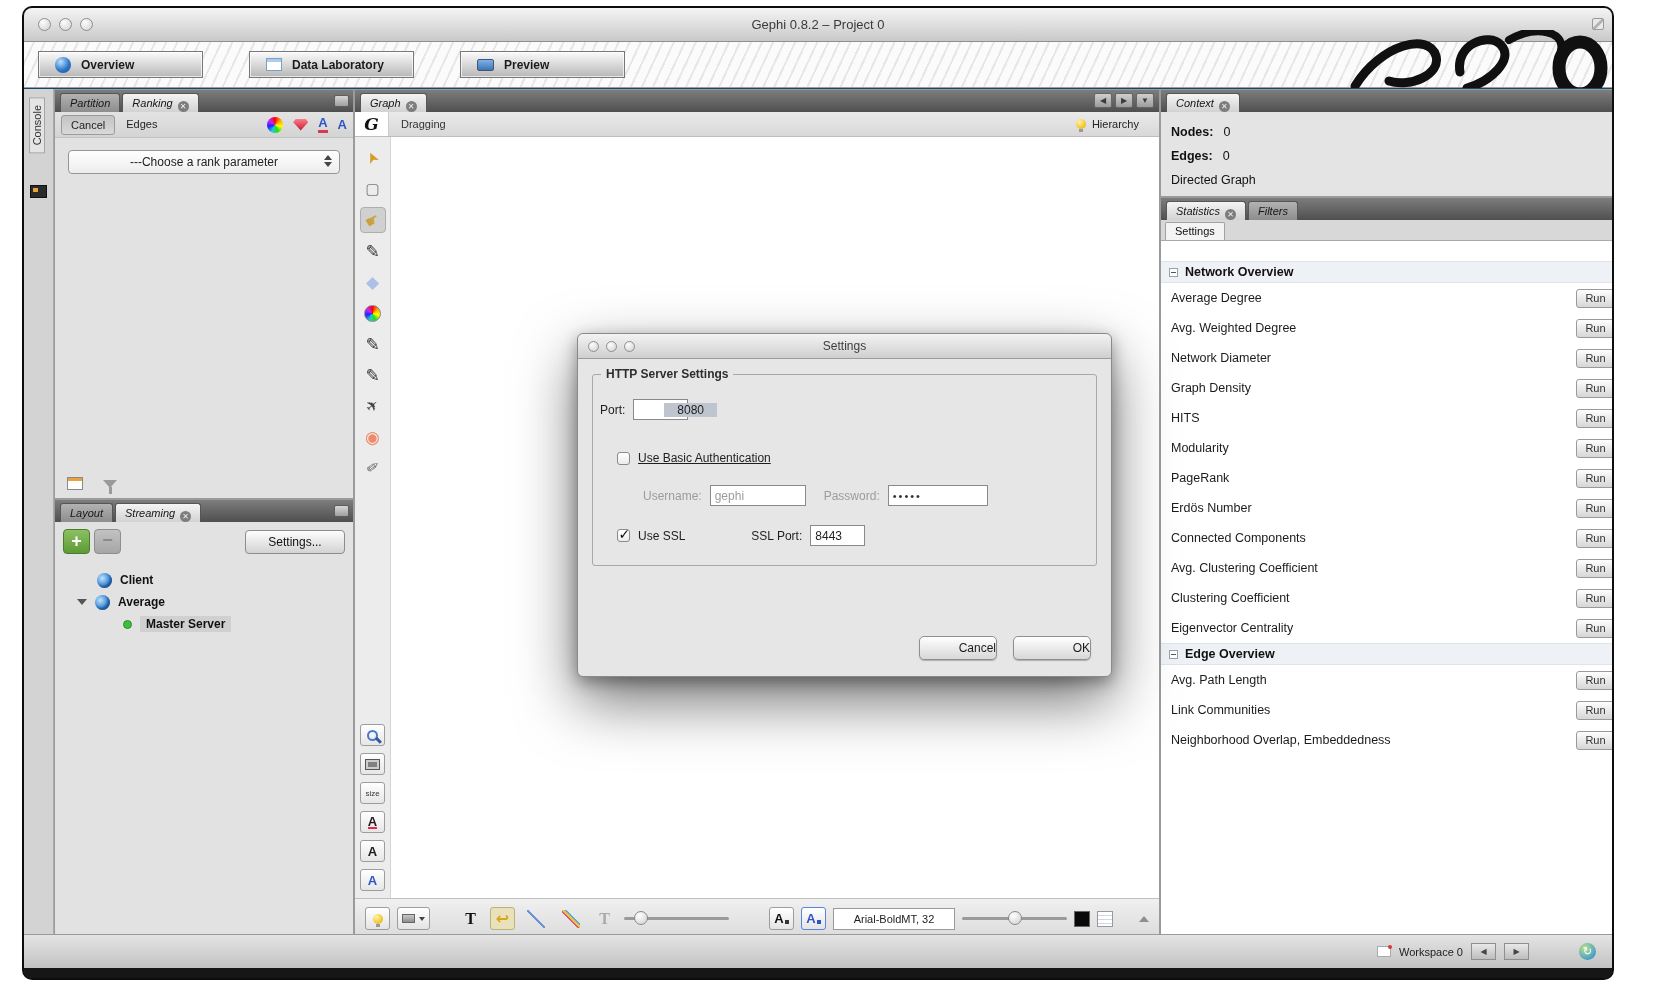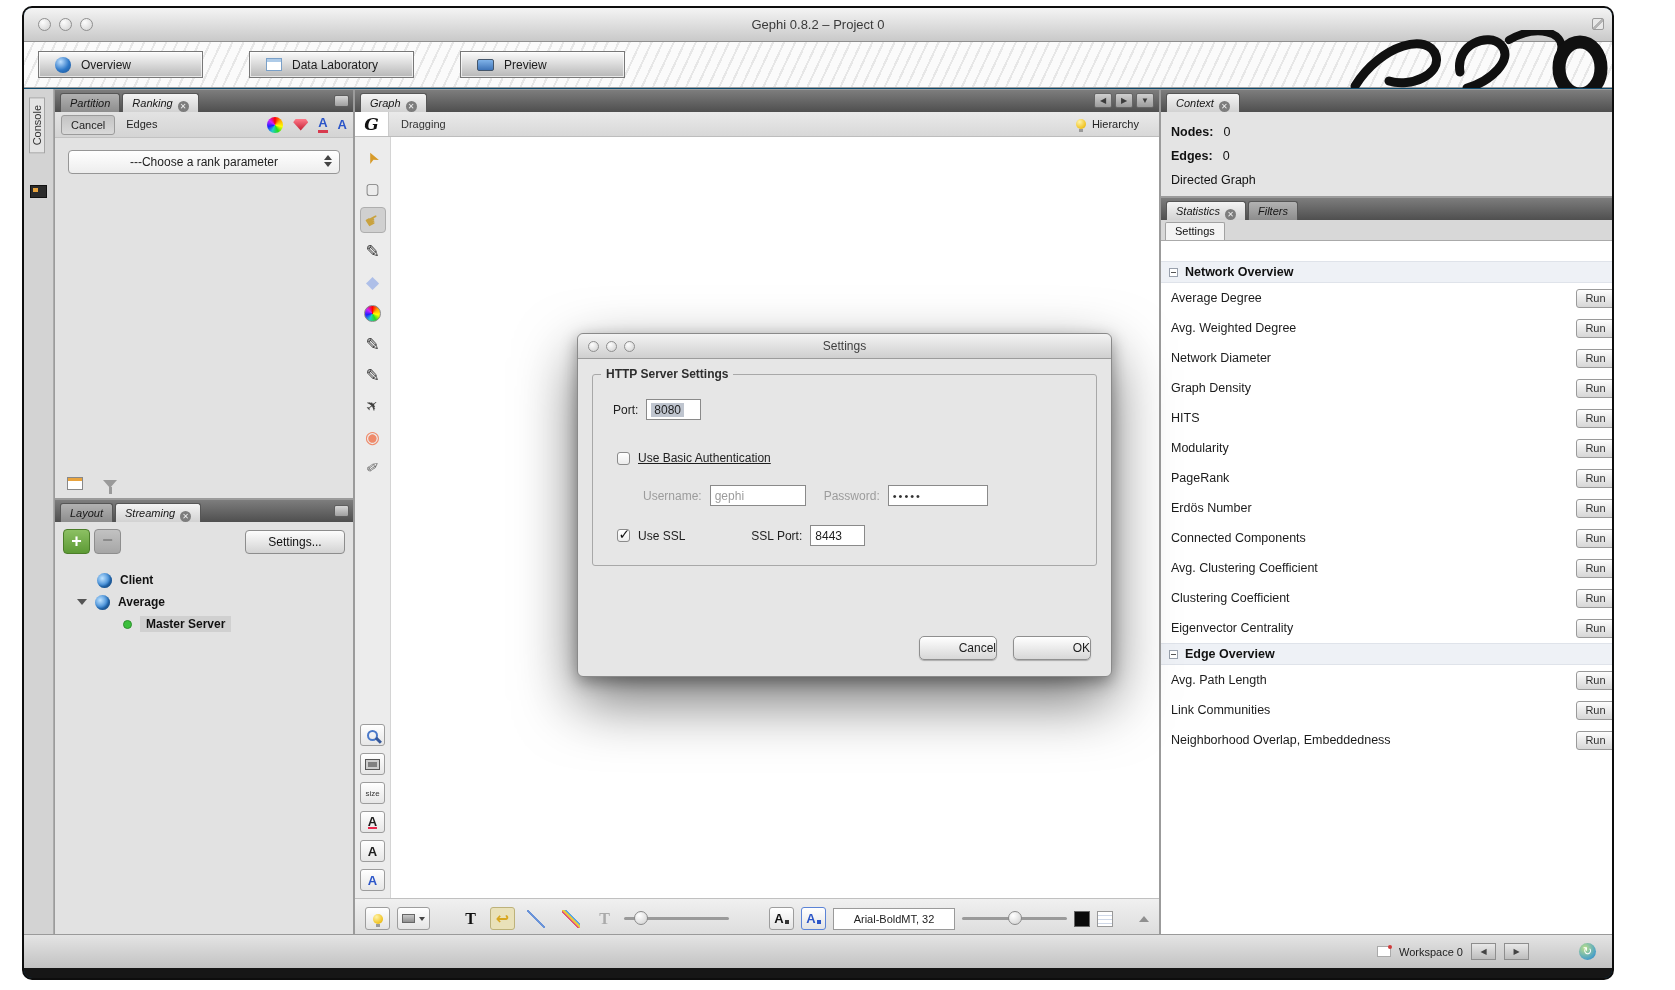--- a/index.html
+++ b/index.html
@@ -12,21 +12,21 @@
   .titlebar { height:34px; background:linear-gradient(#f4f4f4,#c9c9c9); border-bottom:1px solid #8f8f8f; position:relative; }
   .lights { position:absolute; left:14px; top:10px; display:flex; gap:8px; }
   .light { width:13px; height:13px; border-radius:50%; border:1px solid #8f8f8f;
            background:radial-gradient(circle at 35% 30%, #fdfdfd, #cfcfcf); }
   .wtitle { text-align:center; line-height:33px; font-size:13px; color:#3a3a3a; }
   .zoomgrip { position:absolute; right:8px; top:10px; width:12px; height:12px; border:1px solid #9a9a9a; border-radius:2px;
               background:linear-gradient(135deg,#e8e8e8 40%, #b5b5b5 40% 60%, #e8e8e8 60%); }
 
   
   .maintoolbar { height:46px; background:repeating-linear-gradient(115deg,#fbfbfb 0 8px,#e7e7e7 8px 10px);
-                 border-bottom:1px solid #9d9d9d; display:flex; align-items:center; padding-left:14px; gap:46px; position:relative; }
+                 border-bottom:1px solid #9d9d9d; display:flex; align-items:center; padding-left:14px; gap:46px; position:relative;font-weight:bold; }
   .tb-btn { height:27px; min-width:165px; display:flex; align-items:center; gap:10px; padding:0 16px;
             background:linear-gradient(#fbfbfb,#b7b7b7); border:1px solid #787878; box-shadow:inset 0 0 0 1px #ffffffaa;
             font-size:12px; color:#1c1c1c; cursor:default; }
   .tbicon { display:inline-block; }
   .ic-globe { width:16px; height:16px; border-radius:50%; background:radial-gradient(circle at 35% 30%, #bfe0ff, #2e78c8 55%, #174e8d); }
   .ic-table { width:16px; height:13px; background:#fff; border:1px solid #7aa0c8; box-shadow:inset 0 3px 0 #aecbe8; }
   .ic-monitor { width:17px; height:12px; background:linear-gradient(#7fb2e8,#3f74b8); border:1px solid #44566b; border-radius:2px; }
   .biglogo { position:absolute; right:0; top:-12px; width:275px; height:58px; overflow:hidden; pointer-events:none; }
 
   
@@ -176,23 +176,23 @@
   
   .dialog { position:absolute; left:553px; top:325px; width:535px; height:344px; background:#e6e6e6; border:1px solid #8a8a8a;
             border-radius:6px; box-shadow:0 24px 60px rgba(0,0,0,.55), 0 5px 16px rgba(0,0,0,.35); z-index:60; }
   .dlg-titlebar { height:25px; background:linear-gradient(#f3f3f3,#cfcfcf); border-bottom:1px solid #9c9c9c;
                   border-radius:6px 6px 0 0; position:relative; }
   .dlg-lights { position:absolute; left:10px; top:7px; display:flex; gap:7px; }
   .dlg-light { width:11px; height:11px; border-radius:50%; border:1px solid #8f8f8f; background:radial-gradient(circle at 35% 30%, #fdfdfd, #cfcfcf); }
   .dlg-title { text-align:center; line-height:24px; font-size:12px; color:#3e3e3e; }
   .groupbox { position:absolute; left:14px; right:14px; top:40px; height:192px; border:1px solid #a8a8a8; border-radius:3px; }
   .grouplegend { position:absolute; top:-8px; left:8px; background:#e6e6e6; padding:0 5px; font-size:12px; font-weight:bold; color:#2e2e2e; }
-  .drow { position:absolute; left:20px; display:flex; align-items:center; font-size:12px; color:#1e1e1e; }
+  .drow { position:absolute; left:7px; display:flex; align-items:center; font-size:12px; color:#1e1e1e; }
   .field { height:21px; background:#fff; border:1px solid #8a8a8a; display:flex; align-items:center; padding:0 4px; font-size:12px; color:#1e1e1e; }
-  .selval { background:#bfc5cf; padding:0 3px; }
+  .selval { background:#bfc5cf; padding:0 13px;margin-left:26px; }
   .cb { width:13px; height:13px; background:linear-gradient(#fff,#ececec); border:1px solid #8b8b8b; border-radius:3px;
         margin-right:8px; position:relative; flex:0 0 auto; }
   .cb.checked::after { content:"✓"; position:absolute; left:0.5px; top:-4px; font-size:14px; font-weight:bold; color:#111; }
   .graylab { color:#9c9c9c; }
   .pwdots { letter-spacing:2px; color:#333; font-size:11px; }
   .dlg-buttons { position:absolute; right:20px; bottom:16px; display:flex; gap:16px; }
   .dlgbtn { width:78px; height:24px; background:linear-gradient(#ffffff,#d7d7d7); border:1px solid #8f8f8f; border-radius:5px;
             font-size:12px; color:#1c1c1c; text-align:right; line-height:22px; box-shadow:0 1px 1px rgba(0,0,0,.25); }
 </style>
 </head>

